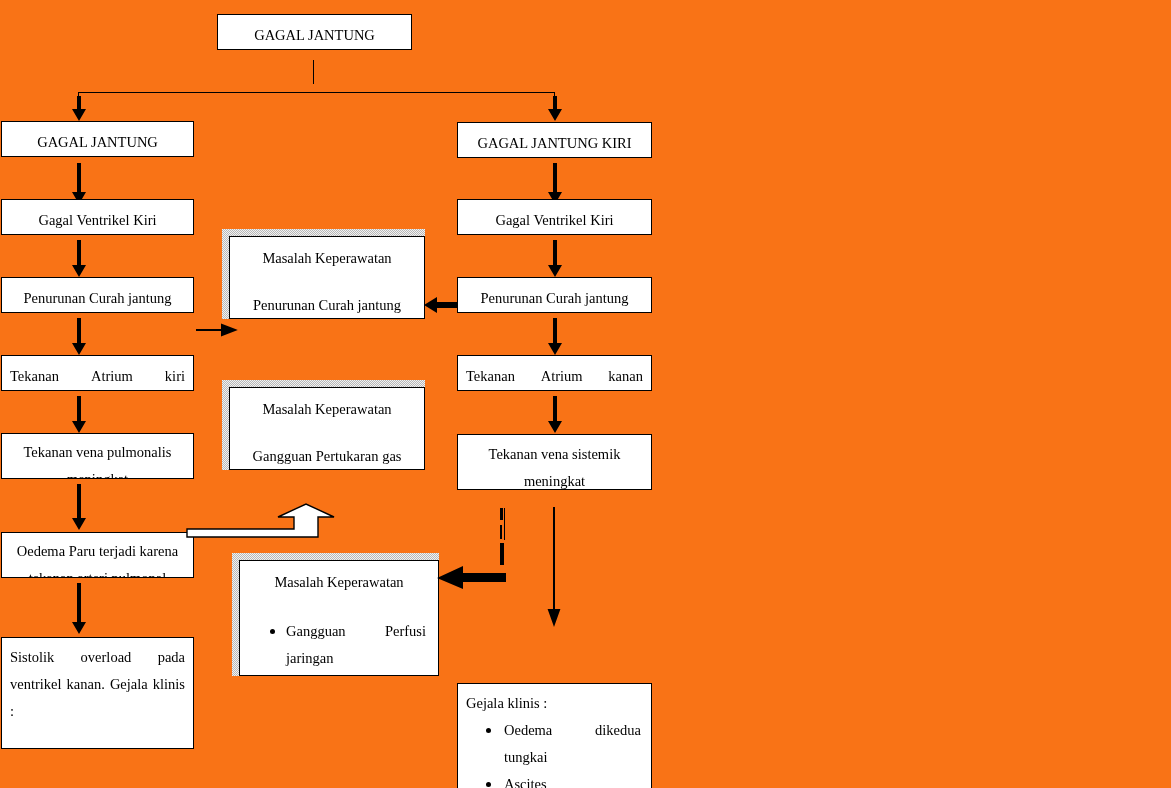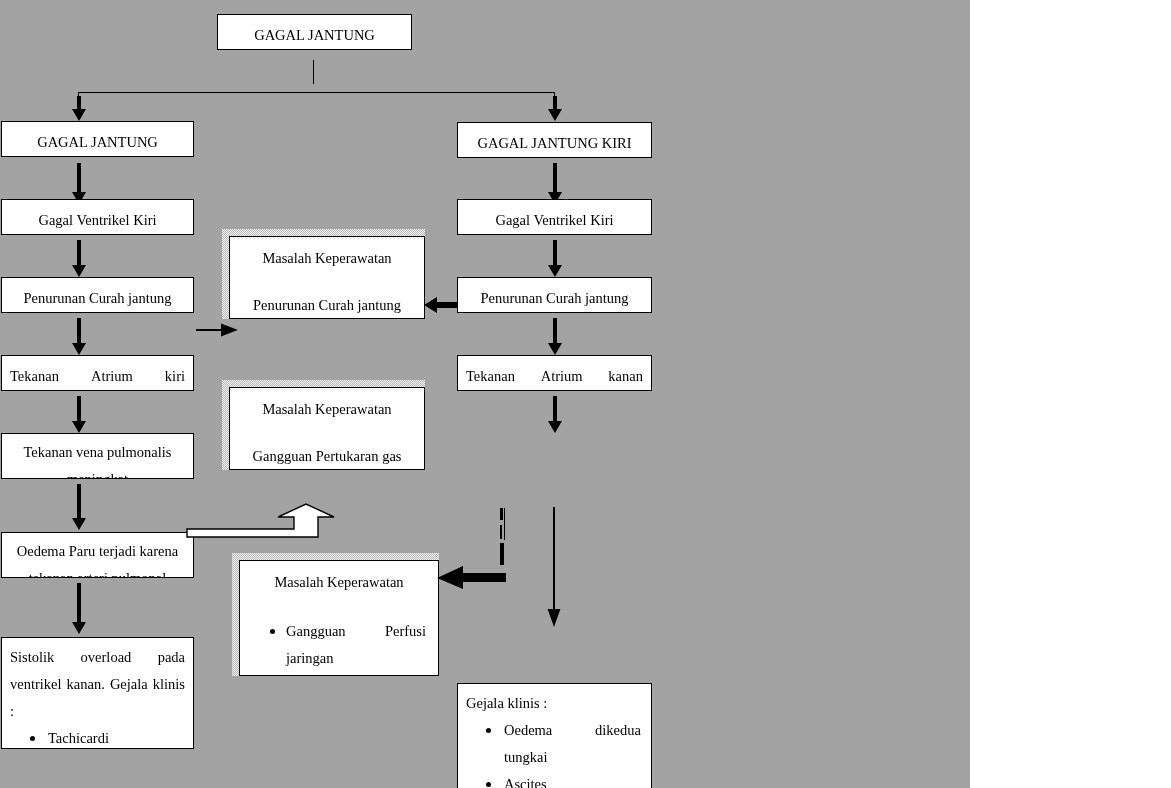--- a/index.html
+++ b/index.html
@@ -2,23 +2,23 @@
 <html><head>
 <meta charset="utf-8">
 <style>
   html, body {
     margin: 0;
     padding: 0;
     background: #ffffff;
   }
   #canvas {
     position: relative;
-    width: 970px;
+    width: 1171px;
     height: 788px;
-    background: #a3a3a3;
+    background: #f97316;
     overflow: hidden;
     font-family: "Liberation Serif", "DejaVu Serif", serif;
     color: #000000;
   }
   .box {
     position: absolute;
     box-sizing: border-box;
     border: 1px solid #000000;
     background: #ffffff;
     overflow: hidden;
@@ -178,26 +178,20 @@
     </div>
   </div>
 
   <svg class="arrow" style="left:71px; top:583px;" width="16" height="52" viewBox="0 0 16 52">
     <path d="M6,0 L10,0 L10,39 L15,39 L8,51 L1,39 L6,39 Z" fill="#000"></path>
   </svg>
 
   <div class="box" style="left:1px; top:637px; width:193px; height:112px;">
     <div class="box-inner" style="padding:6px 8px 0 8px;">
       <div class="just-normal" style="text-align:justify;">Sistolik overload pada ventrikel kanan. Gejala klinis :</div>
-      <ul class="ul-plain">
-        <li class="bullet-li">
-          <span class="dot"></span>
-          <span>Tachicardi</span>
-        </li>
-      </ul>
     </div>
   </div>
 
   <div class="box" style="left:457px; top:122px; width:195px; height:36px;">
     <div class="box-inner center" style="padding-top:7px;">GAGAL JANTUNG KIRI</div>
   </div>
 
   <svg class="arrow" style="left:547px; top:163px;" width="16" height="42" viewBox="0 0 16 42">
     <path d="M6,0 L10,0 L10,29 L15,29 L8,41 L1,29 L6,29 Z" fill="#000"></path>
   </svg>
@@ -223,20 +217,26 @@
       <span>Tekanan</span>
       <span>Atrium</span>
       <span>kanan</span>
     </div>
   </div>
 
   <svg class="arrow" style="left:547px; top:396px;" width="16" height="38" viewBox="0 0 16 38">
     <path d="M6,0 L10,0 L10,25 L15,25 L8,37 L1,25 L6,25 Z" fill="#000"></path>
   </svg>
 
+  <div class="box" style="left:457px; top:434px; width:195px; height:56px;">
+    <div class="box-inner center" style="padding-top:6px;">
+      <div>Tekanan vena sistemik</div>
+      <div>meningkat</div>
+    </div>
+  </div>
 
   <div class="vline" style="left:500px; top:508px; width:3px; height:12px;"></div>
   <div class="vline" style="left:500px; top:525px; width:2px; height:14px;"></div>
   <div class="vline" style="left:504px; top:508px; width:1px; height:32px;"></div>
   <div class="vline" style="left:500px; top:543px; width:4px; height:22px;"></div>
 
   <svg class="arrow" style="left:548px; top:507px;" width="14" height="118" viewBox="0 0 14 118">
     <path d="M6,0 L6,105 M6,117 L1,103 L11,103 Z" stroke="#000" stroke-width="2" fill="#000"></path>
   </svg>
 

